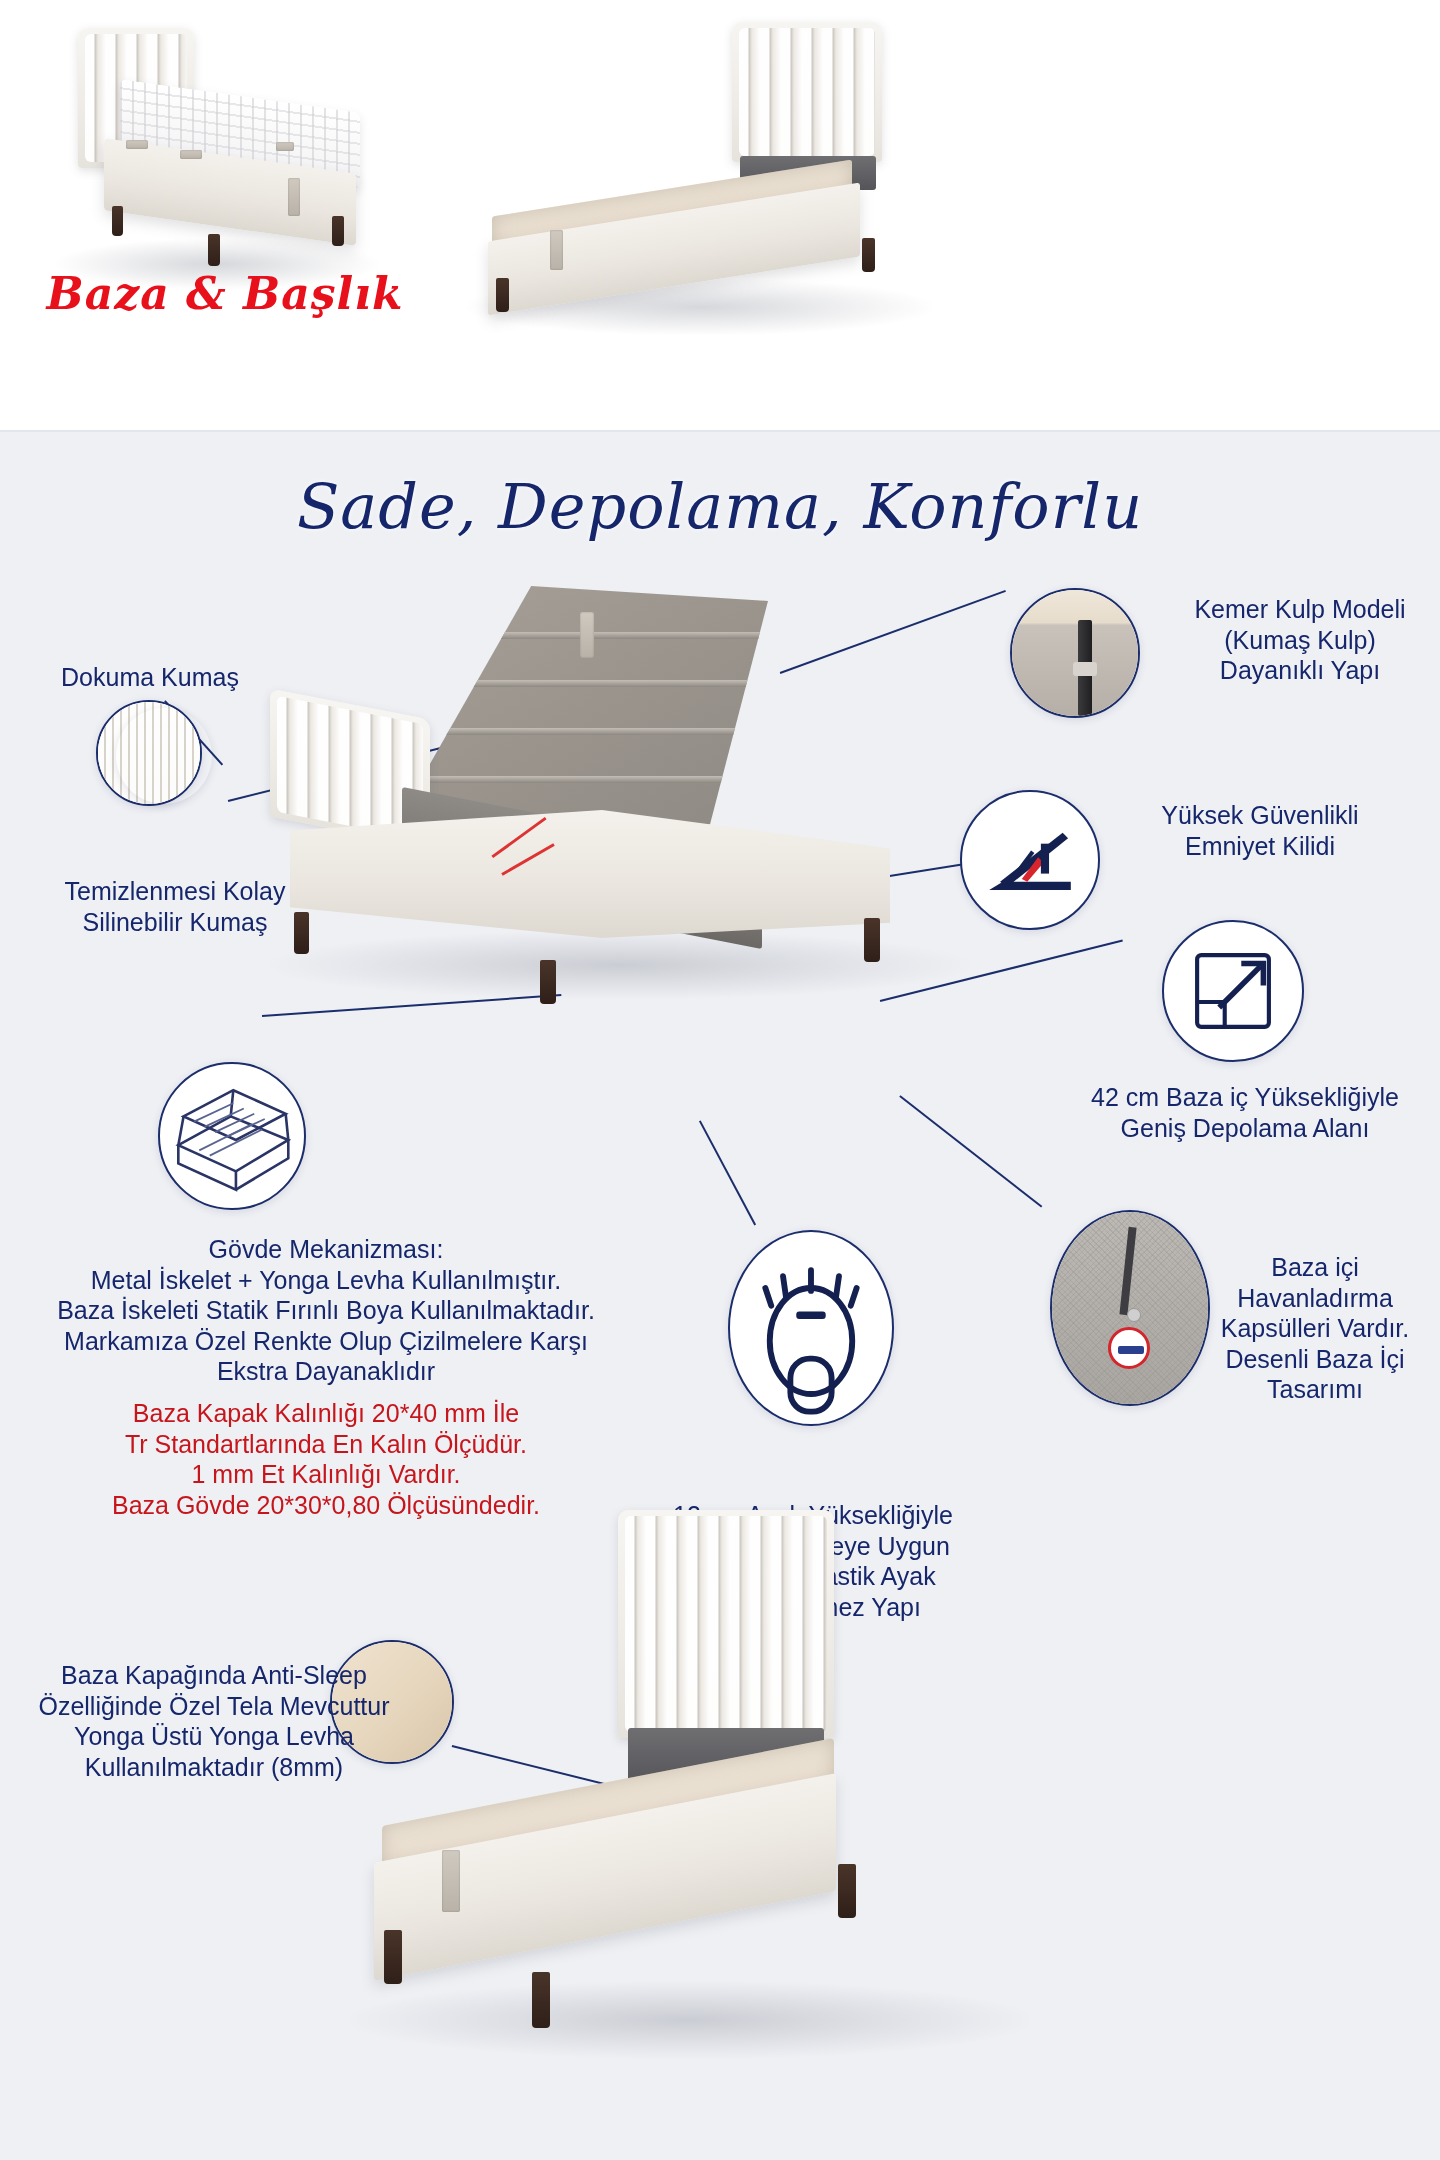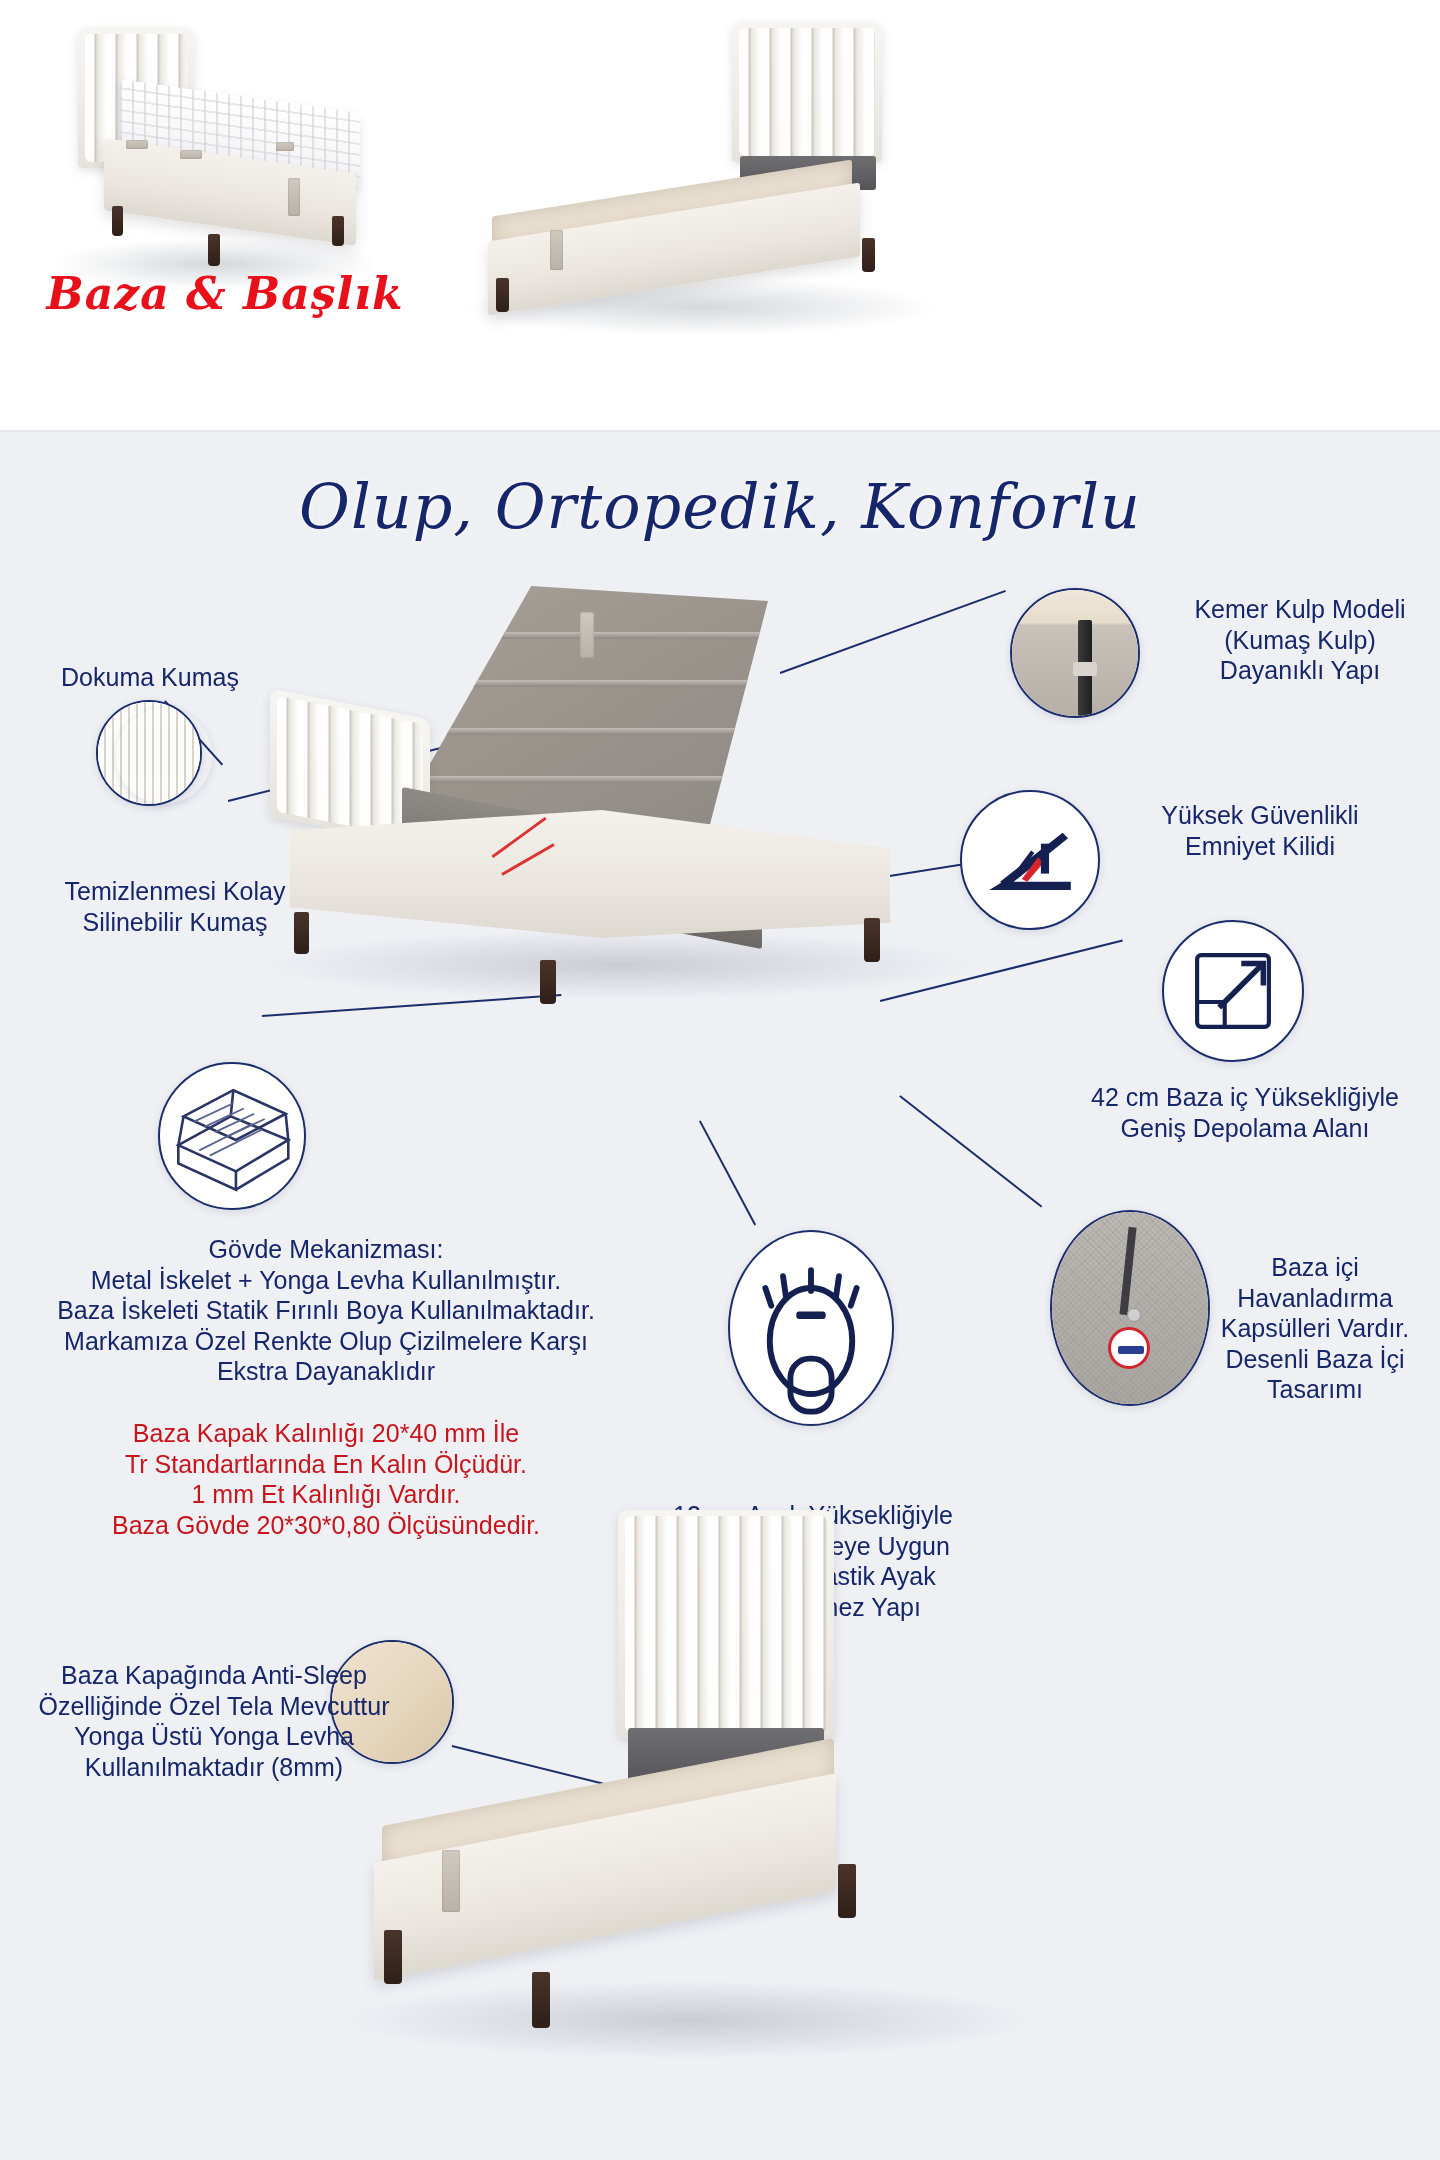--- a/index.html
+++ b/index.html
@@ -149,21 +149,21 @@
   
   .callout {
     position: absolute;
     color: #16266b;
     font-size: 25px;
     line-height: 1.22;
     font-family: "Liberation Sans", sans-serif;
     white-space: pre-line;
   }
   .callout.center { text-align: center; }
-  .callout.red { color: #c7151c; margin-top: 20px; }
+  .callout.red { color: #c7151c; }
 
   
   .bubble {
     position: absolute;
     border-radius: 50%;
     border: 2px solid #1b2d6b;
     background: #ffffff;
     overflow: hidden;
     box-shadow: 0 2px 8px rgba(30,40,80,.12);
   }
@@ -259,21 +259,21 @@
     </div>
 
     <div class="logo-wrap">
       <div class="logo-sub">Baza &amp; Başlık</div>
     </div>
   </div>
   <div class="hero-divider"></div>
 
   <div class="body-band"></div>
 
-  <div class="headline">Olup, Ortopedik, Konforlu</div>
+  <div class="headline">Sade, Depolama, Konforlu</div>
 
   <div class="lead" style="left:165px; top:700px;  width:86px;  transform:rotate(48deg);"></div>
   <div class="lead" style="left:228px; top:800px;  width:240px; transform:rotate(-14deg);"></div>
   <div class="lead" style="left:780px; top:672px;  width:240px; transform:rotate(-20deg);"></div>
   <div class="lead" style="left:700px; top:905px;  width:270px; transform:rotate(-9deg);"></div>
   <div class="lead" style="left:880px; top:1000px; width:250px; transform:rotate(-14deg);"></div>
   <div class="lead" style="left:262px; top:1015px; width:300px; transform:rotate(-4deg);"></div>
   <div class="lead" style="left:700px; top:1120px; width:118px; transform:rotate(62deg);"></div>
   <div class="lead" style="left:900px; top:1095px; width:180px; transform:rotate(38deg);"></div>
   <div class="lead" style="left:452px; top:1745px; width:260px; transform:rotate(14deg);"></div>

